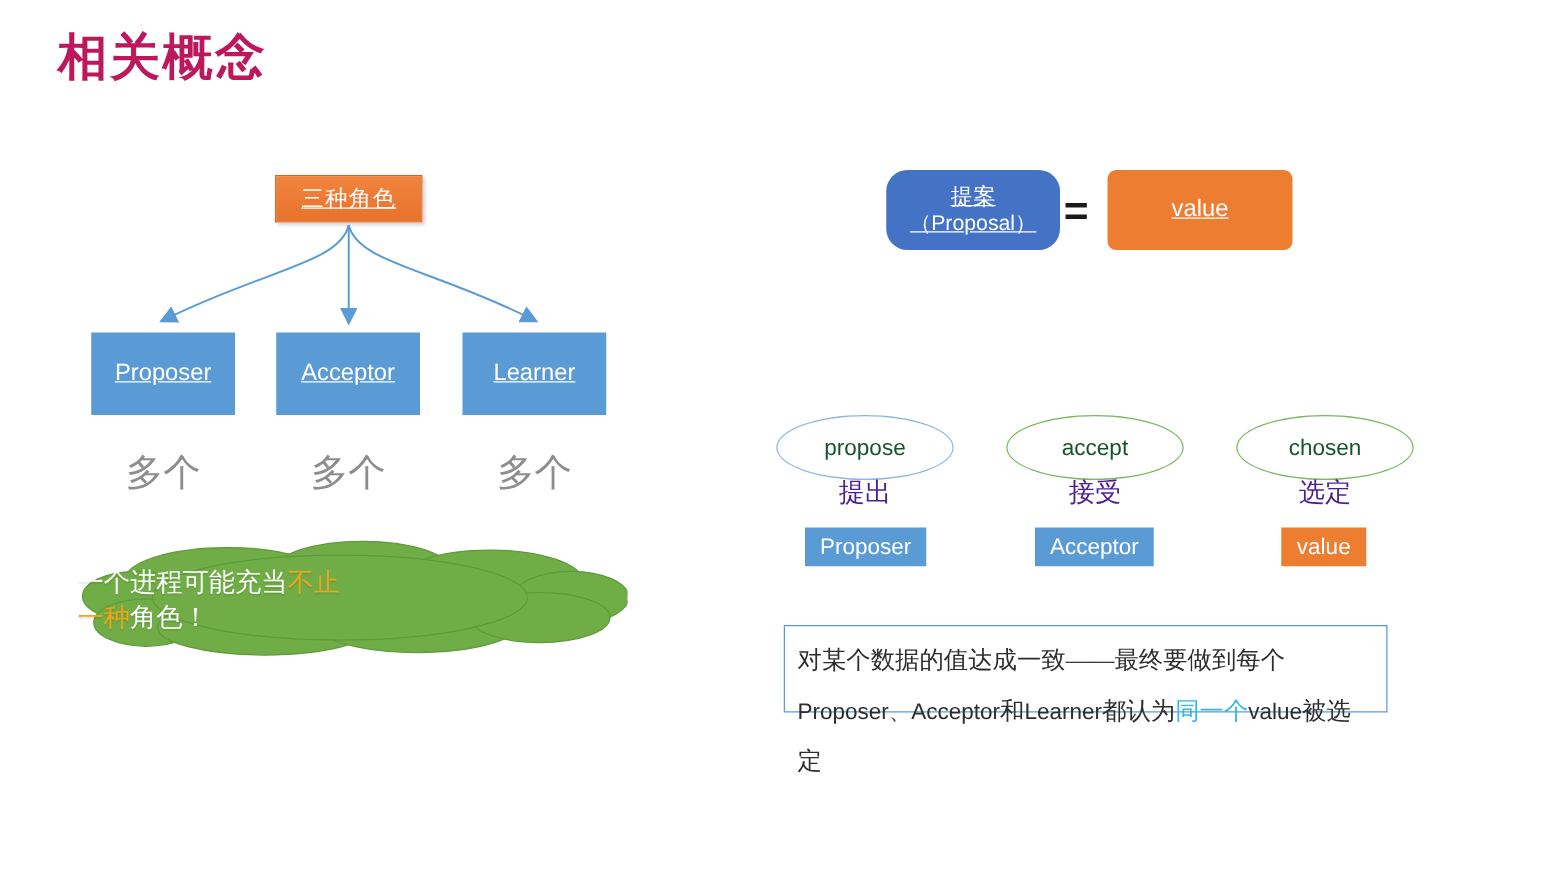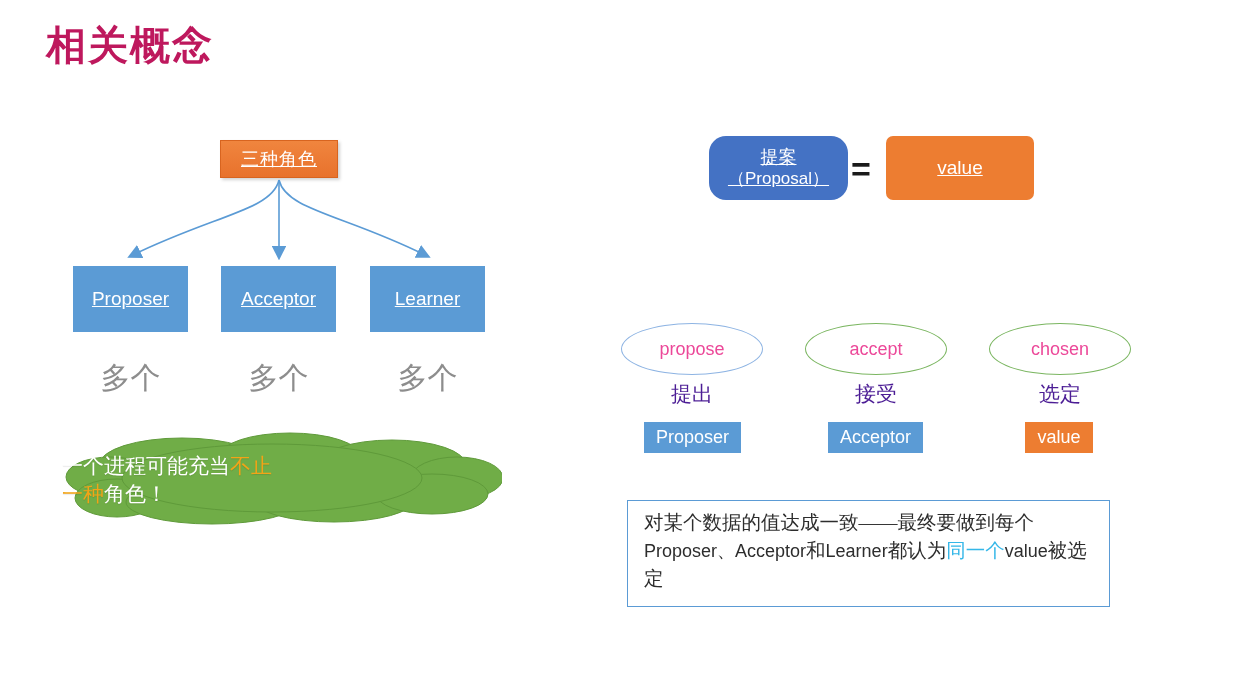--- a/index.html
+++ b/index.html
@@ -91,25 +91,25 @@
     font-size:19px;
   }
   .equals{
     position:absolute;left:851px;top:152px;
     font-size:34px;font-weight:700;color:#1a1a1a;
     line-height:34px;
   }
 
   
   .ellipse{
-    position:absolute;top:323px;width:142px;height:52px;
+    position:absolute;top:332px;width:142px;height:52px;
     border-radius:50%;
     background:#ffffff;
     display:flex;align-items:center;justify-content:center;
-    font-size:18px;color:#ec4899;
+    font-size:18px;color:#14532d;
     box-sizing:border-box;
   }
   .ellipse.e1{left:621px;border:1.5px solid #8eb4e3;}
   .ellipse.e2{left:805px;border:1.5px solid #7bb661;}
   .ellipse.e3{left:989px;border:1.5px solid #7bb661;}
 
   .sub-cn{
     position:absolute;top:380px;width:142px;text-align:center;
     font-family:"Liberation Serif","DejaVu Serif",serif;
     font-size:21px;color:#4c1d95;
@@ -123,26 +123,26 @@
     display:flex;align-items:center;justify-content:center;
     color:#ffffff;font-size:18px;
     box-sizing:border-box;
   }
   .tag.t1{left:644px;width:97px;background:#5b9bd5;}
   .tag.t2{left:828px;width:95px;background:#5b9bd5;}
   .tag.t3{left:1025px;width:68px;background:#ed7d31;}
 
   
   .note-box{
-    position:absolute;left:627px;top:500px;width:483px;height:107px;
+    position:absolute;left:627px;top:500px;width:483px;height:70px;
     border:1px solid #5b9bd5;background:#ffffff;
     box-sizing:border-box;
-    padding:8px 10px 6px 16px;
-    font-family:"Liberation Serif","DejaVu Serif",serif;
-    font-size:19.5px;line-height:28px;color:#2d2d2d;
+    padding:8px 10px 6px 10px;
+    font-family:"Liberation Serif","DejaVu Serif",serif;
+    font-size:19.5px;line-height:40px;color:#2d2d2d;
   }
   .note-box .lat{font-family:"Liberation Sans","DejaVu Sans",sans-serif;font-size:18px;}
   .hl-cyan{color:#35b7e8;}
 </style>
 </head>
 <body>
 
 <div class="slide">
 
   <div class="page-title">相关概念</div>

